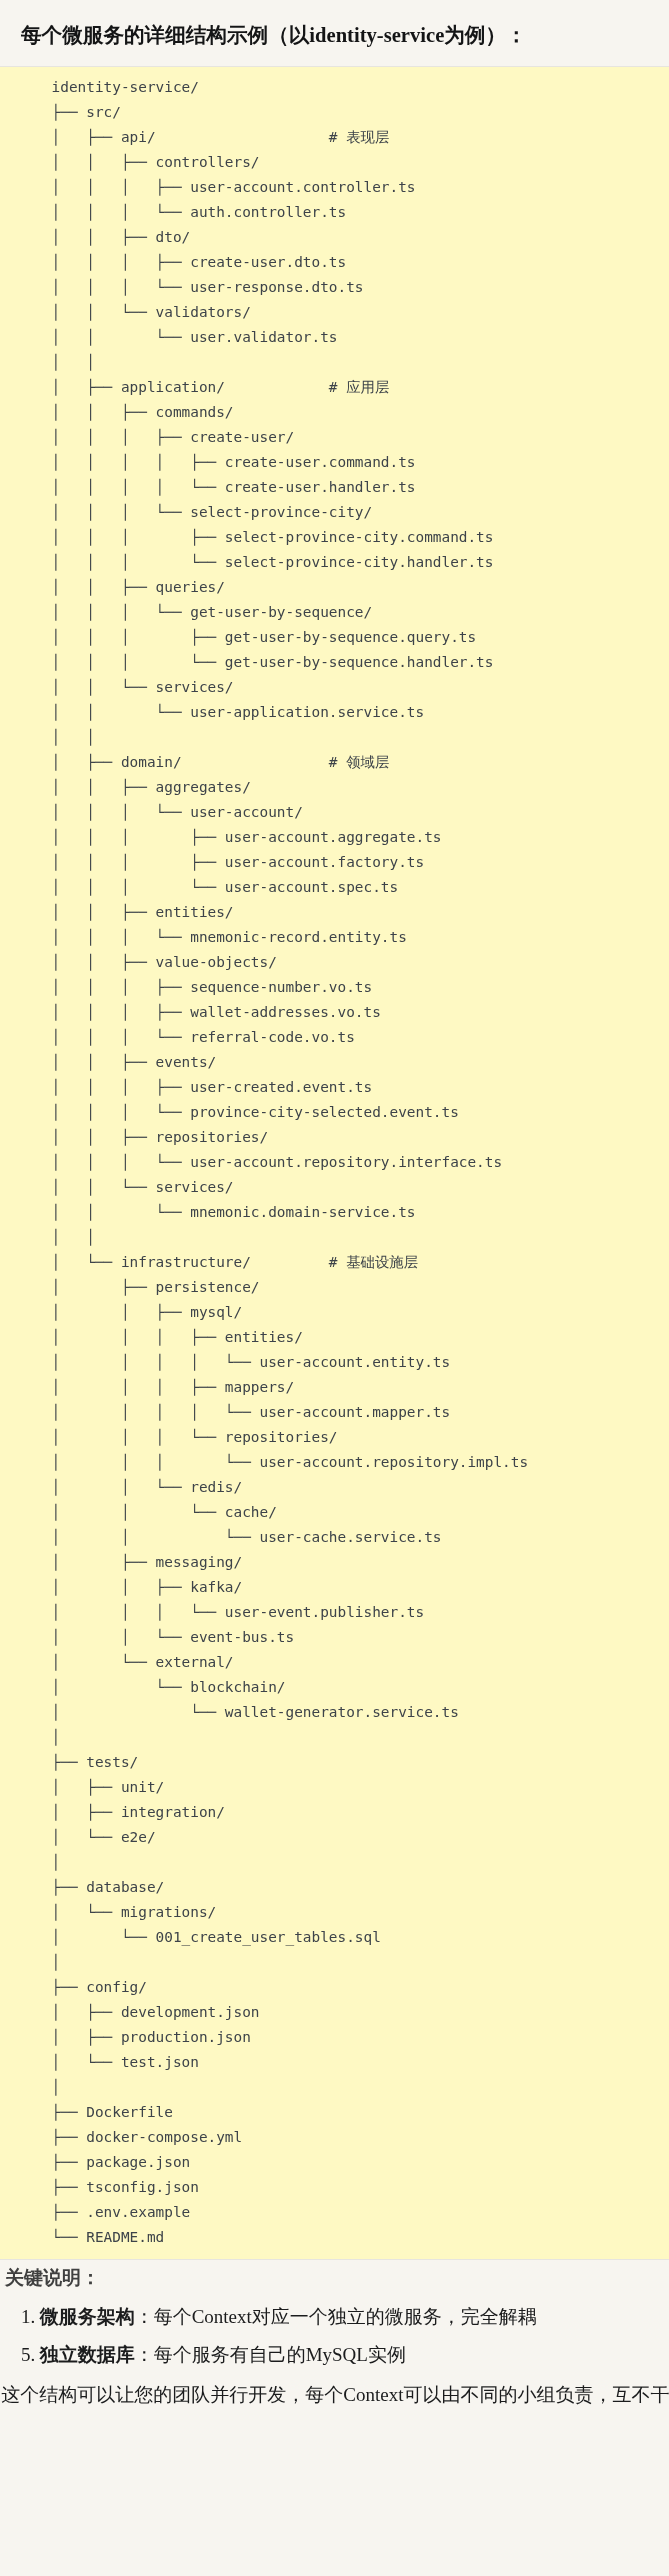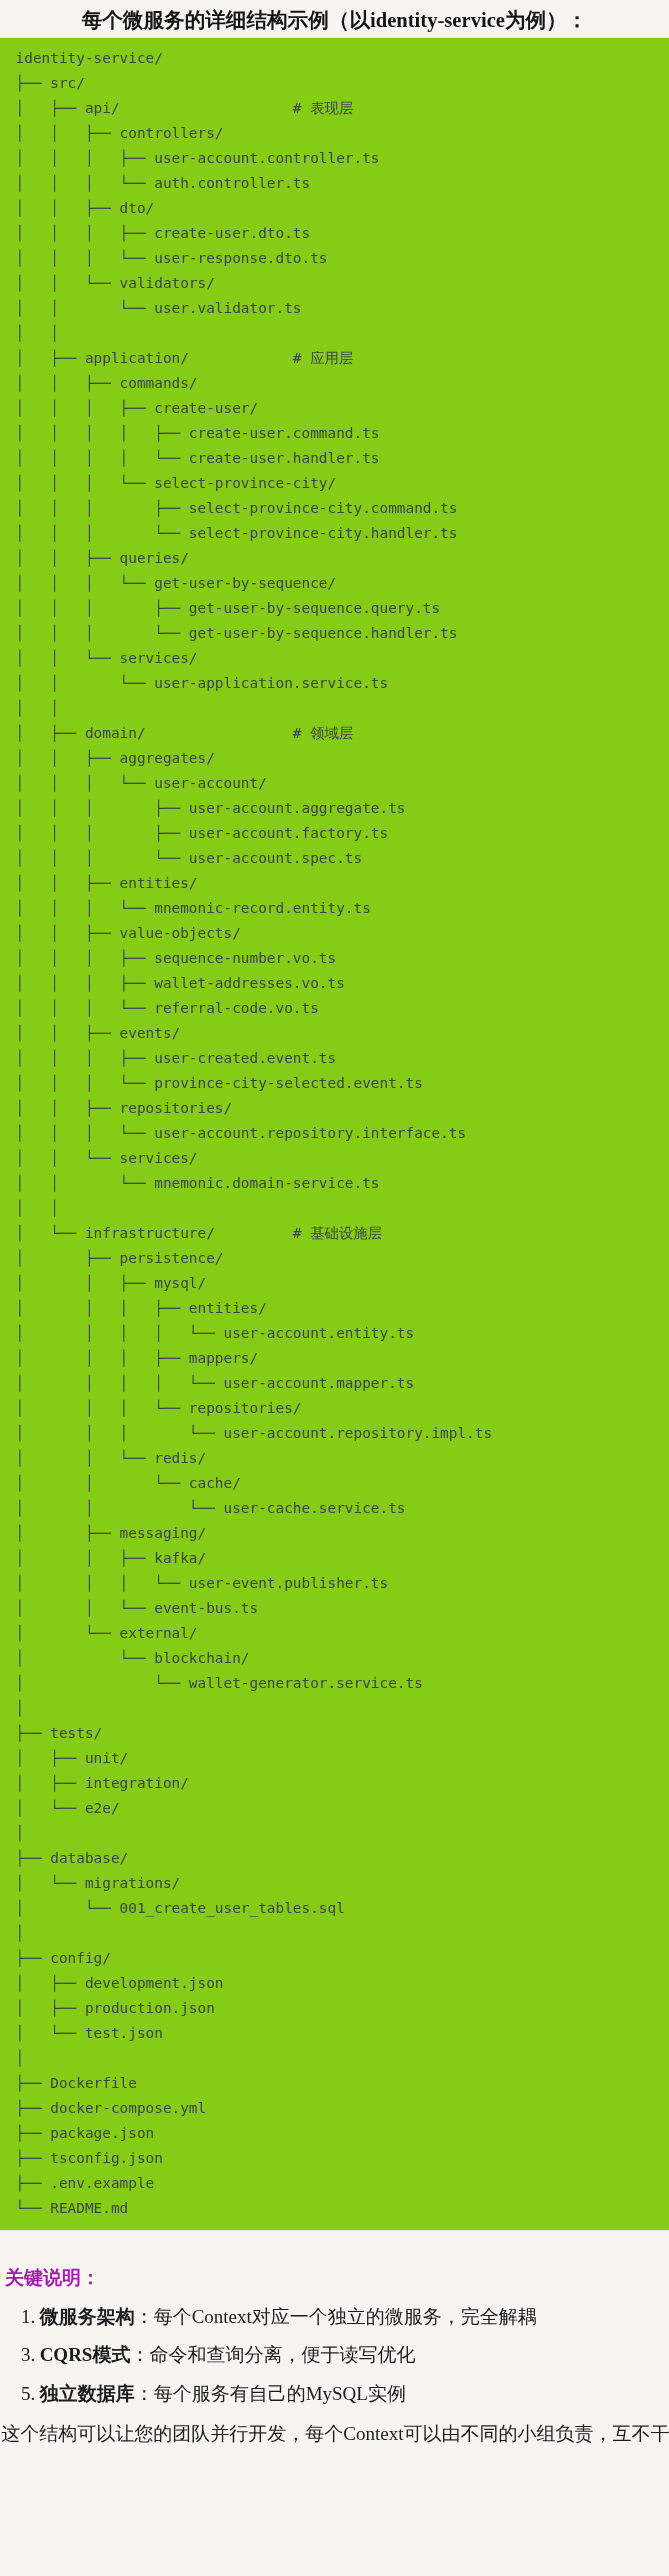--- a/index.html
+++ b/index.html
@@ -8,51 +8,51 @@
   }
   body {
     width: 669px;
     height: 2576px;
     background: #f7f5f0;
     color: #1b1c1d;
     font-family: "Liberation Serif", serif;
     overflow: hidden;
   }
   .page-title {
-    margin: 1px;
+    margin: 16px;
     padding: 5px 5px 0 5px;
     font-size: 20.6px;
     line-height: 29px;
     font-weight: bold;
     color: #141516;
-    text-align: center;
   }
   .codeblock {
     margin-top: 2px;
-    background: #84cc16;
+    background: #fef9c3;
     border-top: 0.6px solid #e7e5df;
     border-bottom: 0.6px solid #e7e5df;
+    padding-left: 36px;
   }
   pre.tree {
     margin: 0;
     padding: 8.1px 15.6px 8.8px 15.6px;
     font-family: "DejaVu Sans Mono", "Liberation Mono", monospace;
     font-size: 14.4px;
     line-height: 25px;
     color: #3d4349;
     white-space: pre;
     tab-size: 4;
   }
   .notes-heading {
-    margin: 34px 0 0 0;
+    margin: 5px 0 0 0;
     padding: 0 5px;
     font-size: 19px;
     line-height: 25px;
     font-weight: bold;
-    color: #a21caf;
+    color: #404040;
   }
   .note {
     margin-top: 16.3px;
     padding: 0 21px;
     font-size: 19px;
     line-height: 22px;
     white-space: nowrap;
   }
   .note .num {
     display: inline-block;
@@ -161,18 +161,17 @@
 ├── package.json
 ├── tsconfig.json
 ├── .env.example
 └── README.md</pre>
 </div>
 
 <h3 class="notes-heading">关键说明：</h3>
 
 <div>
     <div class="note"><span class="num">1.</span><b>微服务架构</b><span>：每个Context对应一个独立的微服务，完全解耦</span></div>
-    <div class="note"><span class="num">3.</span><b>CQRS模式</b><span>：命令和查询分离，便于读写优化</span></div>
     <div class="note"><span class="num">5.</span><b>独立数据库</b><span>：每个服务有自己的MySQL实例</span></div>
   </div>
 
 <p class="closing">这个结构可以让您的团队并行开发，每个Context可以由不同的小组负责，互不干扰。</p>
 
 
 </body></html>

